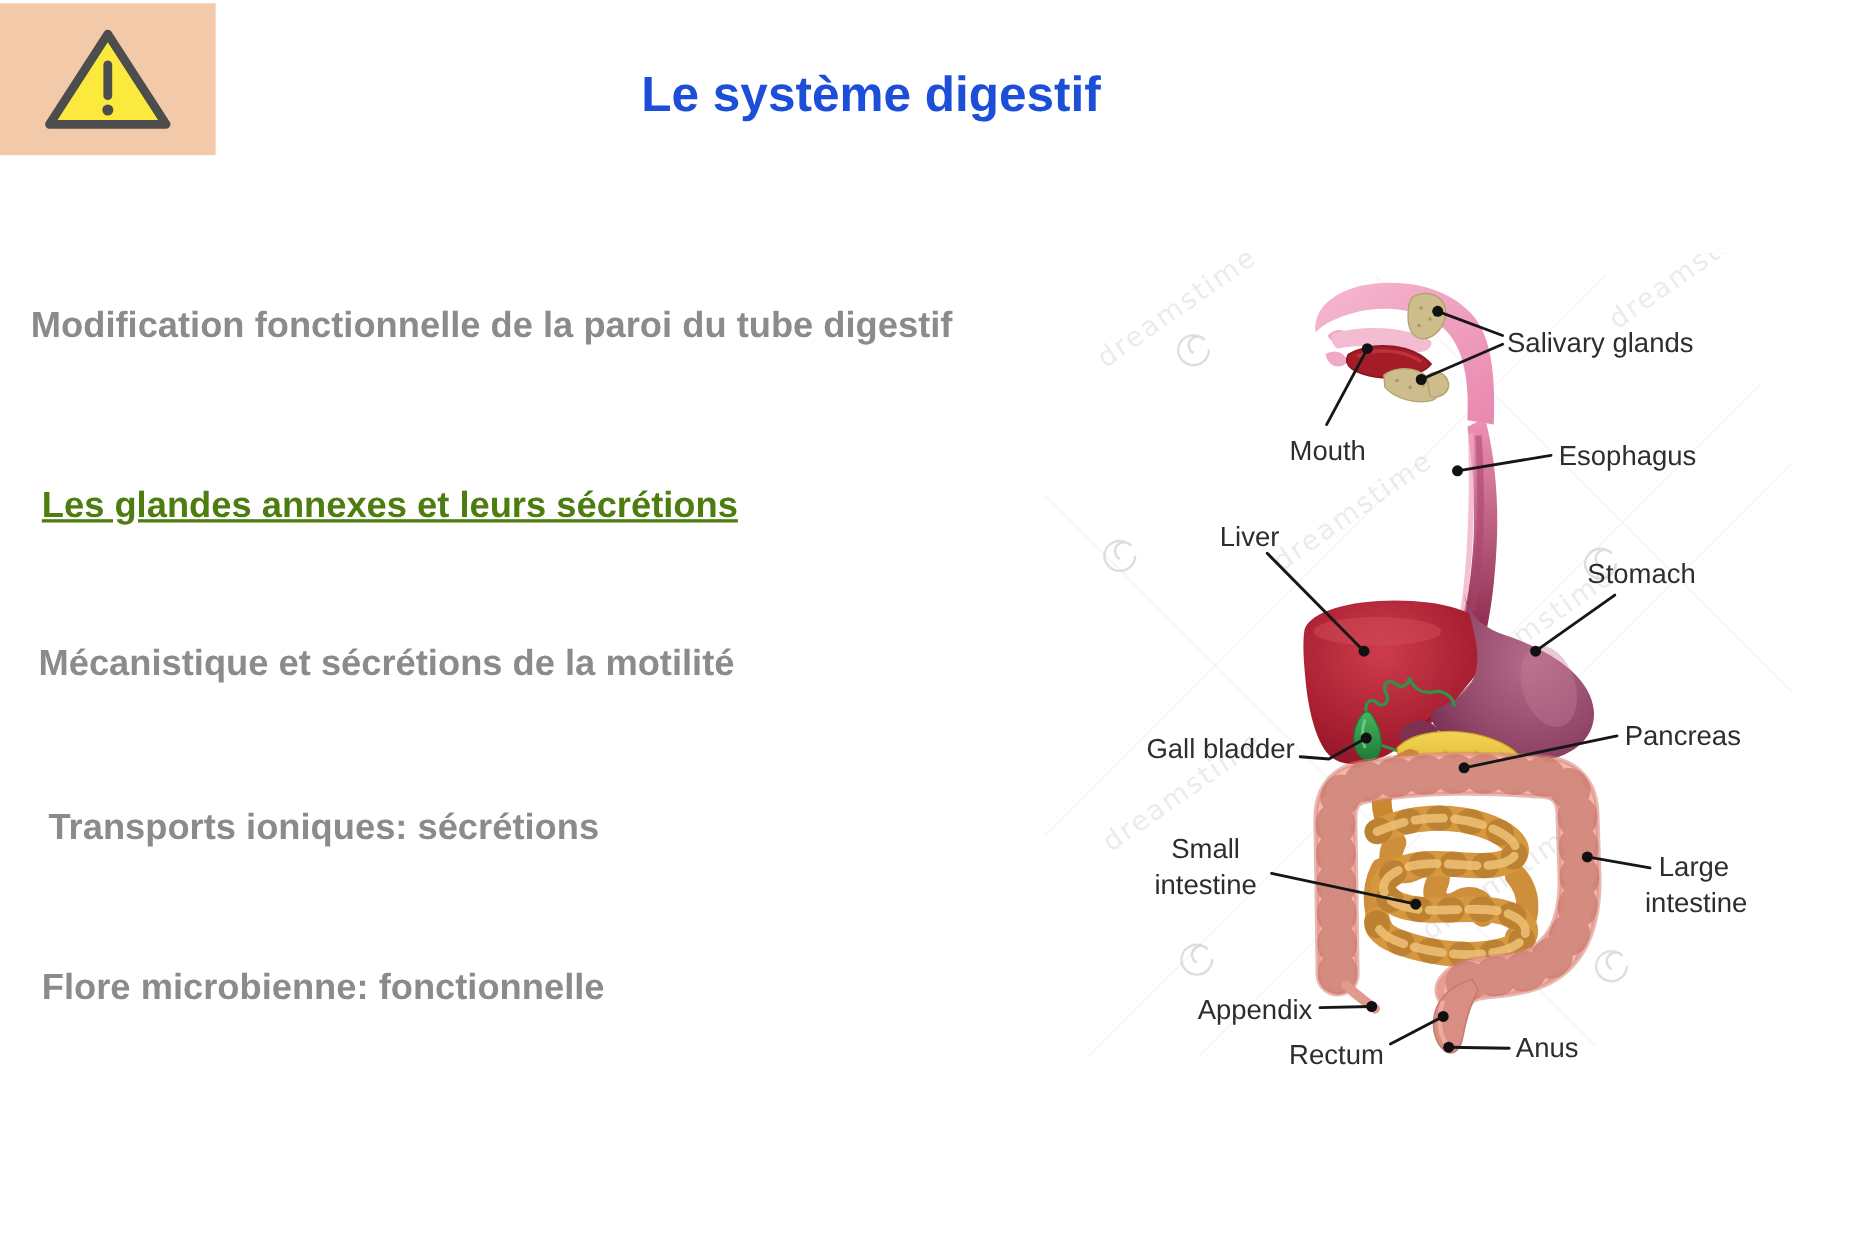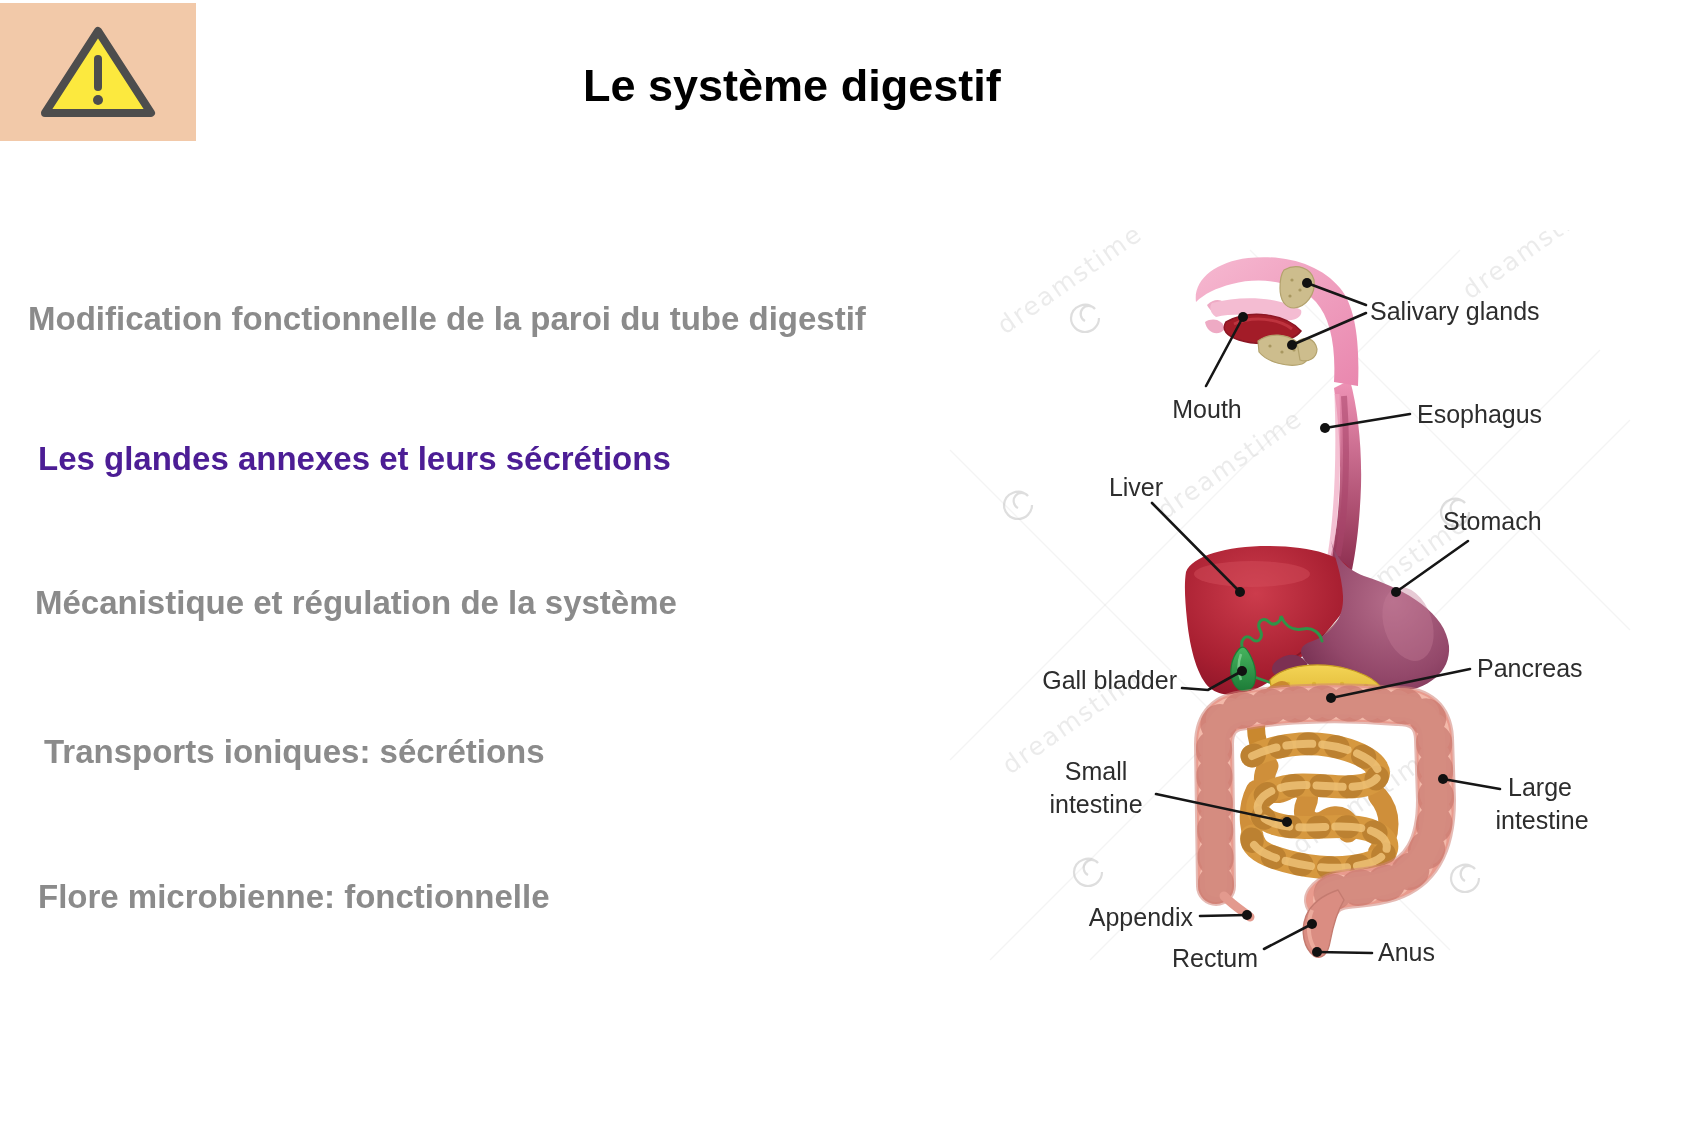--- a/index.html
+++ b/index.html
@@ -6,27 +6,27 @@
   body{
     width:1688px;height:1125px;position:relative;background:#ffffff;
     font-family:"Liberation Sans",sans-serif;overflow:hidden;
   }
   .warning-box{
     position:absolute;left:0;top:3px;width:196px;height:138px;
     background:#f2c9a9;display:flex;align-items:center;justify-content:center;
   }
   .slide-title{
     position:absolute;left:583px;top:60px;margin:0;
-    font-size:45px;font-weight:700;color:#000000;white-space:nowrap;
+    font-size:45px;font-weight:700;color:#1d4ed8;white-space:nowrap;
   }
   .menu-item{
     position:absolute;font-size:33px;font-weight:700;white-space:nowrap;
     color:#8b8b8b;cursor:pointer;
   }
-  .menu-item.active{color:#4c1d95;}
+  .menu-item.active{color:#4d7c0f;text-decoration:underline;}
   .diagram{position:absolute;left:940px;top:230px;width:700px;height:750px;}
   .dg-label{
     font-family:"Liberation Sans",sans-serif;font-size:25px;fill:#2d2d2d;
   }
   .leader{stroke:#161616;stroke-width:2.6;fill:none;stroke-linecap:round;}
   .dot{fill:#111111;}
   .wm-text{
     font-family:"DejaVu Sans",sans-serif;font-size:25px;fill:#8a8a8a;
     opacity:.16;letter-spacing:2px;
   }
@@ -40,23 +40,23 @@
   <svg width="130" height="110" viewBox="0 0 130 110">
     <path d="M65 14 L118 96 L12 96 Z" fill="#fce93e" stroke="#4d4d4d" stroke-width="8" stroke-linejoin="round"></path>
     <line x1="65" y1="42" x2="65" y2="70" stroke="#4d4d4d" stroke-width="8" stroke-linecap="round"></line>
     <circle cx="65" cy="83" r="5" fill="#4d4d4d"></circle>
   </svg>
 </div>
 
 <h1 class="slide-title">Le système digestif</h1>
 
 <nav>
-  <div class="menu-item" style="left:28px;top:300px">Modification fonctionnelle de la paroi du tube digestif</div>
+  <div class="menu-item" style="left:28px;top:276px">Modification fonctionnelle de la paroi du tube digestif</div>
   <div class="menu-item active" style="left:38px;top:440px">Les glandes annexes et leurs sécrétions</div>
-  <div class="menu-item" style="left:35px;top:584px">Mécanistique et régulation de la système</div>
+  <div class="menu-item" style="left:35px;top:584px">Mécanistique et sécrétions de la motilité</div>
   <div class="menu-item" style="left:44px;top:733px">Transports ioniques: sécrétions</div>
   <div class="menu-item" style="left:38px;top:878px">Flore microbienne: fonctionnelle</div>
 </nav>
 
 <svg class="diagram" viewBox="940 230 700 750">
   <defs>
     <linearGradient id="esoGrad" x1="0" y1="0" x2="0" y2="1">
       <stop offset="0" stop-color="#ef93b6"></stop>
         <stop offset="1" stop-color="#8e2f50"></stop>
     </linearGradient>

